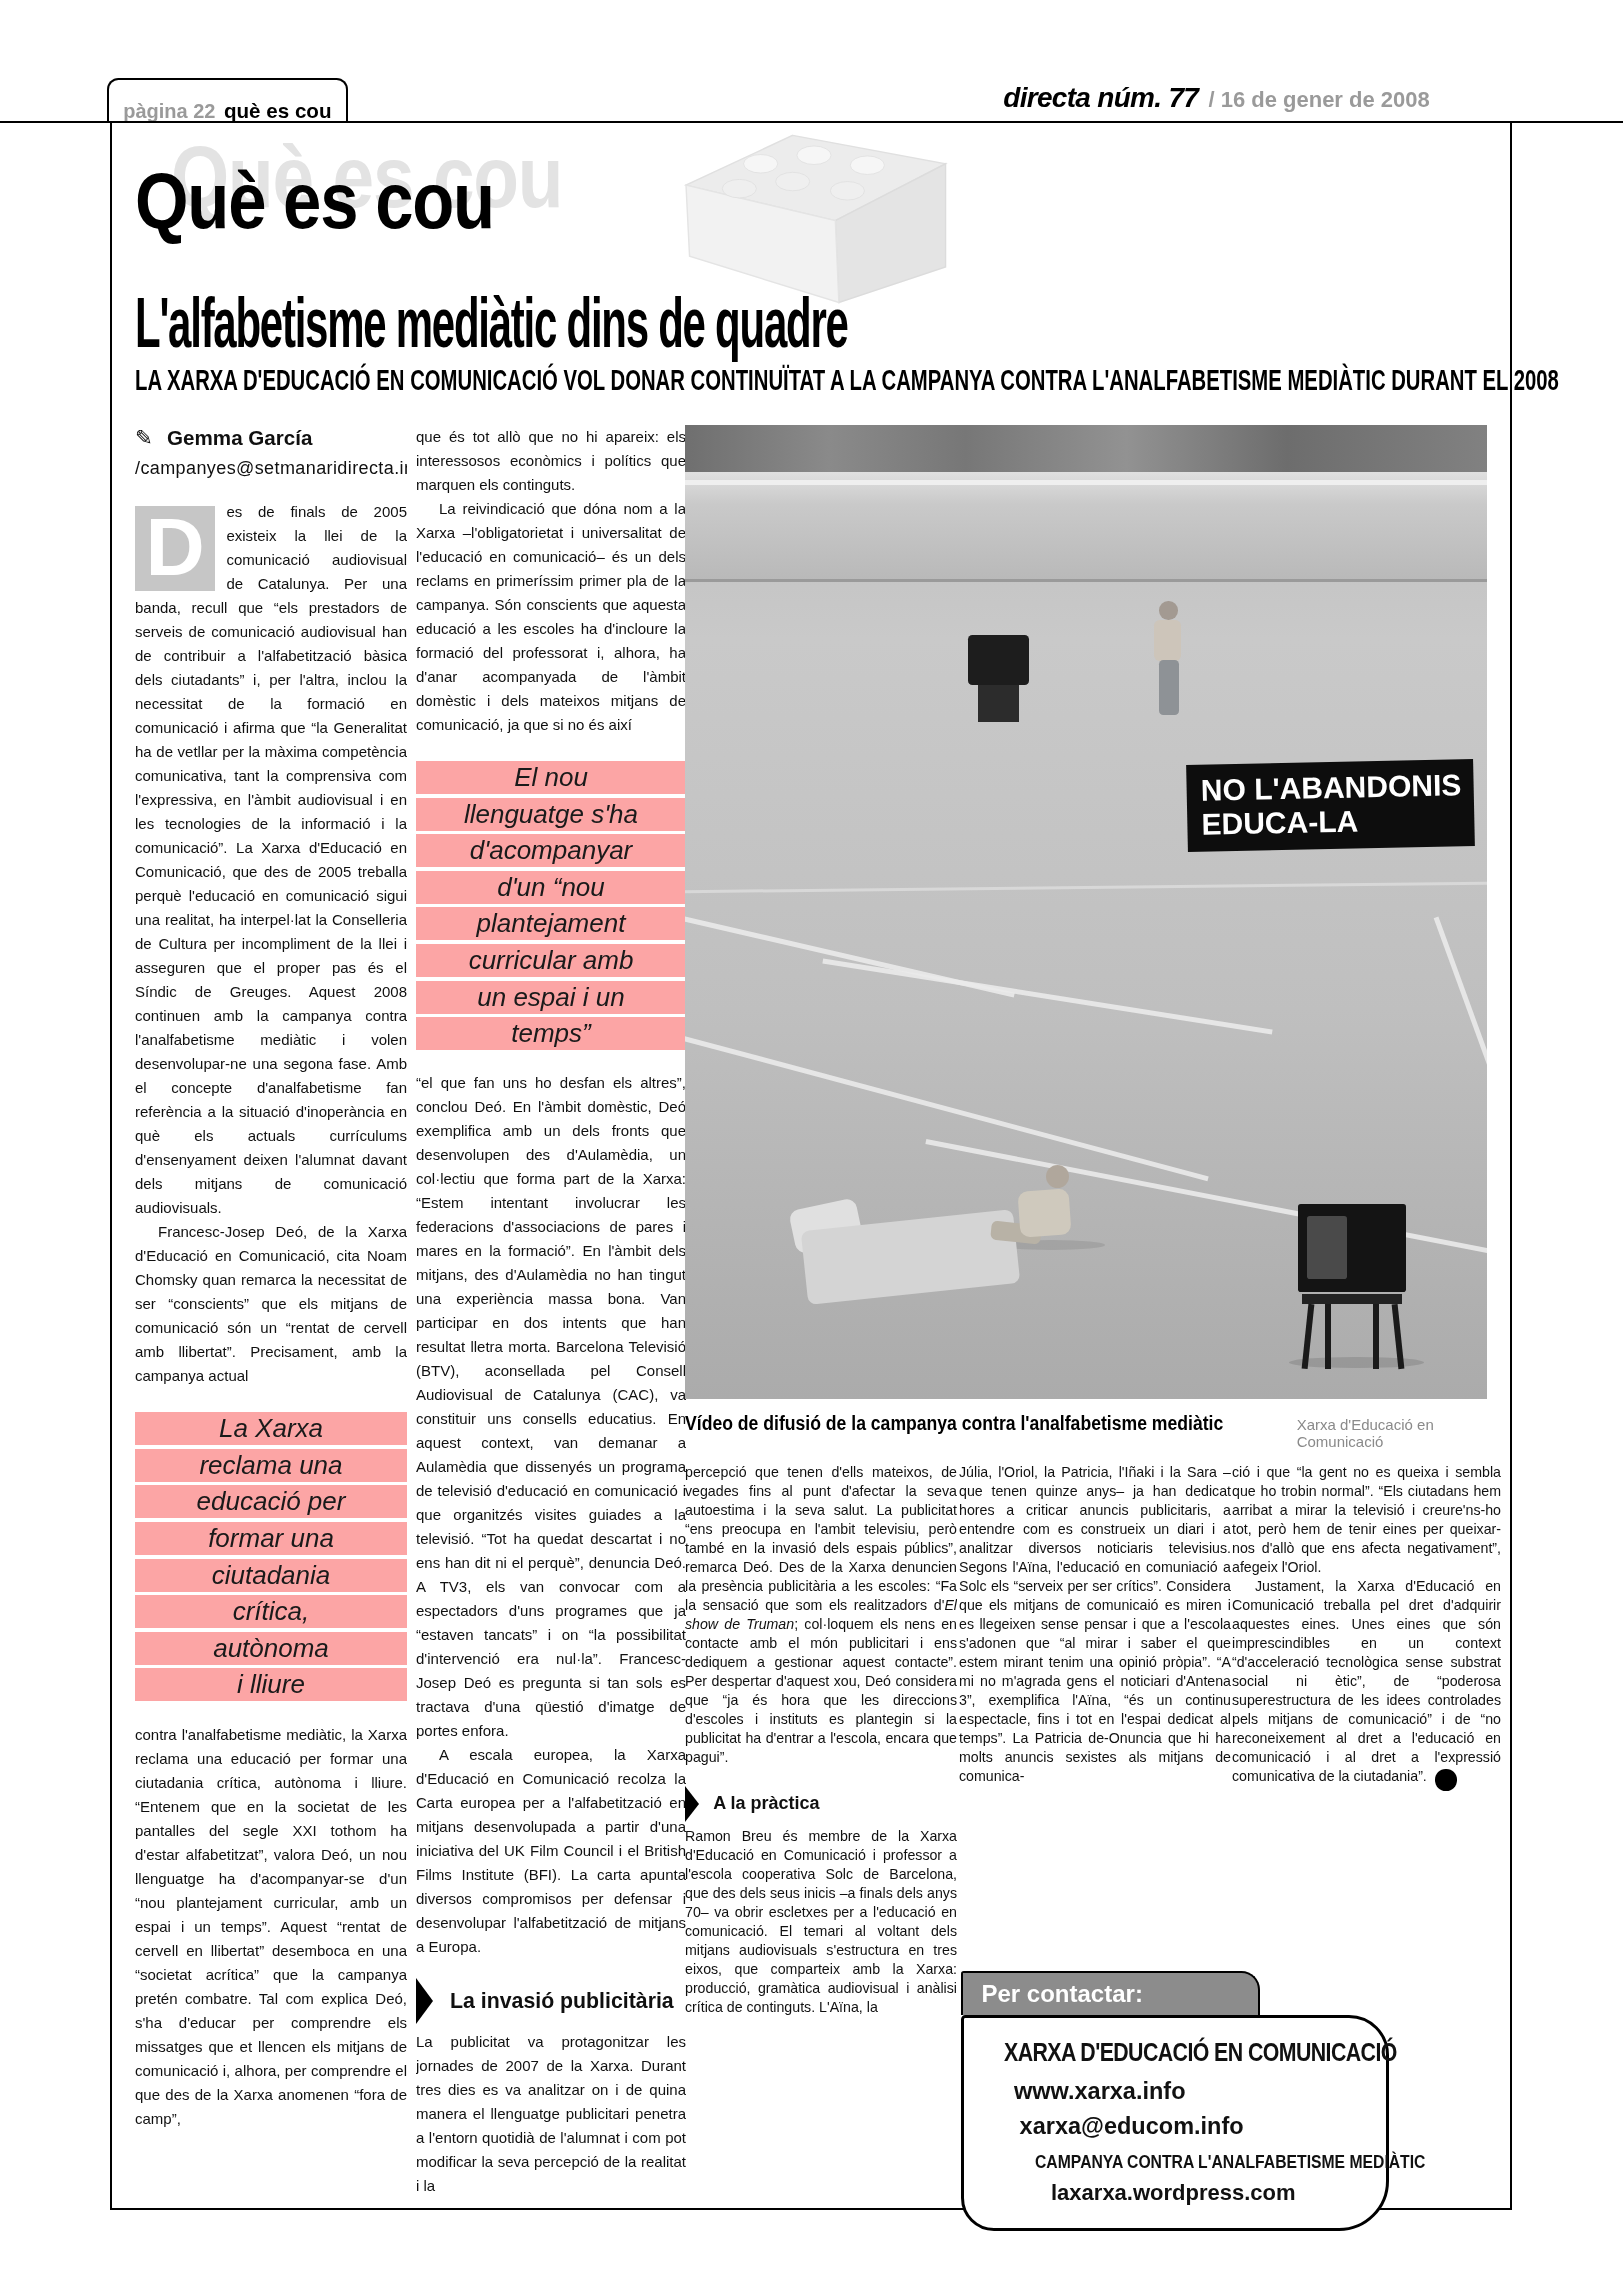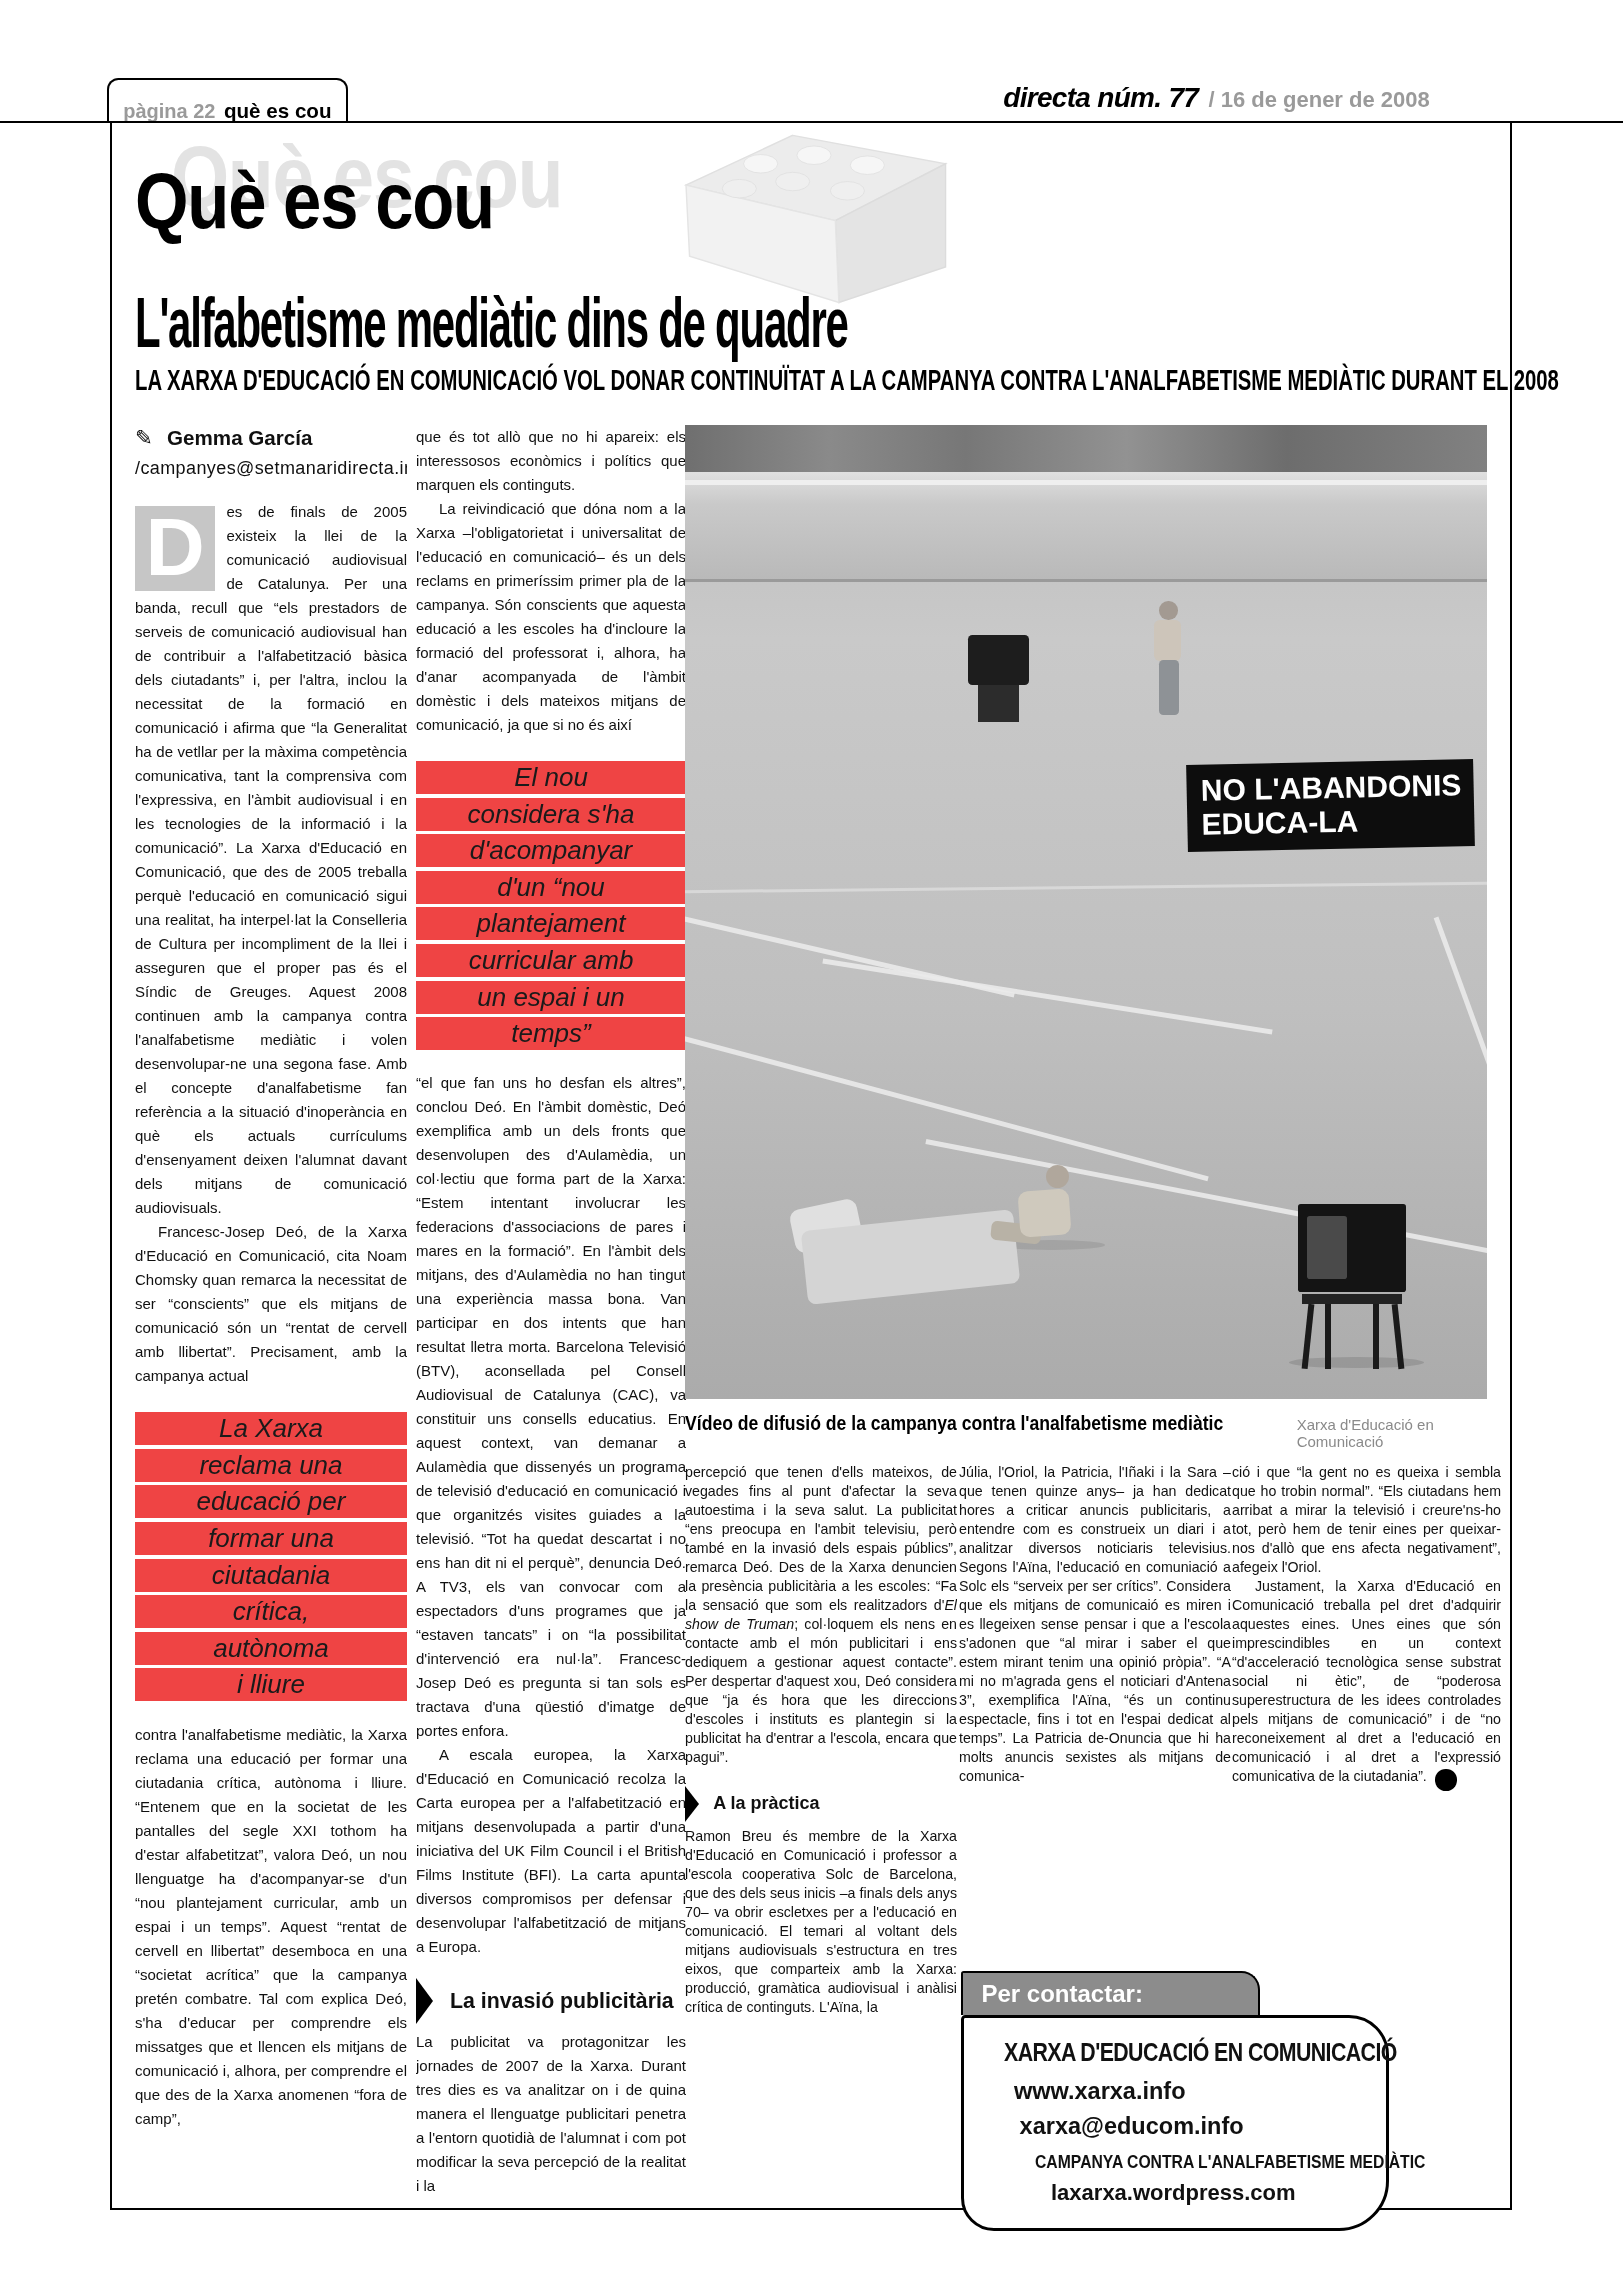--- a/index.html
+++ b/index.html
@@ -47,21 +47,21 @@
   #byline .bl-name{font-weight:800;font-size:20.6px;}
   #byline .bl-ico{font-size:21.3px;margin-right:10px;display:inline-block;transform:rotate(0deg);}
   #byline .bl-mail{font-size:18px;margin-top:4.3px;letter-spacing:0.4px;}
 
   
   .dropcap{float:left;width:80px;height:85px;background:#c6c6c6;color:#fff;font-size:82px;
            font-weight:700;text-align:center;line-height:82px;margin:5.7px 11.4px 2.8px 0;}
 
   
   .pullquote{margin:24px 0 21.3px;}
-  .pq-line{display:block;background:#ef4444;text-align:center;font-style:italic;
+  .pq-line{display:block;background:#fca5a5;text-align:center;font-style:italic;
            font-size:26px;line-height:33px;color:#1a1a1a;margin:3.6px 0;font-weight:500;}
 
   
   .subhd{display:flex;align-items:center;margin:18.5px 0 5.7px;text-align:center;}
   .tri{width:0;height:0;border-left:17px solid #000;border-top:23px solid transparent;
        border-bottom:23px solid transparent;margin-right:17px;flex:none;}
   #col2 .subhd .shlab{font-weight:800;font-size:21.3px;}
   #col3 .subhd .shlab{font-weight:800;font-size:18px;}
   #col3 .subhd .tri{border-left-width:14.2px;border-top-width:18.5px;border-bottom-width:18.5px;margin-right:14.2px;}
 
@@ -186,21 +186,21 @@
       <span class="pq-line">i lliure</span>
     </div>
     <p>contra l'analfabetisme mediàtic, la Xarxa reclama una educació per formar una ciutadania crítica, autònoma i lliure. “Entenem que en la societat de les pantalles del segle XXI tothom ha d'estar alfabetitzat”, valora Deó, un nou llenguatge ha d'acompanyar-se d'un “nou plantejament curricular, amb un espai i un temps”. Aquest “rentat de cervell en llibertat” desemboca en una “societat acrítica” que la campanya pretén combatre. Tal com explica Deó, s'ha d'educar per comprendre els missatges que et llencen els mitjans de comunicació i, alhora, per comprendre el que des de la Xarxa anomenen “fora de camp”,</p>
   </div>
 
   <div class="col" id="col2">
     <p>que és tot allò que no hi apareix: els interessosos econòmics i polítics que marquen els continguts.</p>
     <p class="indent">La reivindicació que dóna nom a la Xarxa –l'obligatorietat i universalitat de l'educació en comunicació– és un dels reclams en primeríssim primer pla de la campanya. Són conscients que aquesta educació a les escoles ha d'incloure la formació del professorat i, alhora, ha d'anar acompanyada de l'àmbit domèstic i dels mateixos mitjans de comunicació, ja que si no és així</p>
     <div class="pullquote">
       <span class="pq-line">El nou</span>
-      <span class="pq-line">considera s'ha</span>
+      <span class="pq-line">llenguatge s'ha</span>
       <span class="pq-line">d'acompanyar</span>
       <span class="pq-line">d'un “nou</span>
       <span class="pq-line">plantejament</span>
       <span class="pq-line">curricular amb</span>
       <span class="pq-line">un espai i un</span>
       <span class="pq-line">temps”</span>
     </div>
     <p>“el que fan uns ho desfan els altres”, conclou Deó. En l'àmbit domèstic, Deó exemplifica amb un dels fronts que desenvolupen des d'Aulamèdia, un col·lectiu que forma part de la Xarxa: “Estem intentant involucrar les federacions d'associacions de pares i mares en la formació”. En l'àmbit dels mitjans, des d'Aulamèdia no han tingut una experiència massa bona. Van participar en dos intents que han resultat lletra morta. Barcelona Televisió (BTV), aconsellada pel Consell Audiovisual de Catalunya (CAC), va constituir uns consells educatius. En aquest context, van demanar a Aulamèdia que dissenyés un programa de televisió d'educació en comunicació i que organitzés visites guiades a la televisió. “Tot ha quedat descartat i no ens han dit ni el perquè”, denuncia Deó. A TV3, els van convocar com a espectadors d'uns programes que ja “estaven tancats” i on “la possibilitat d'intervenció era nul·la”. Francesc-Josep Deó es pregunta si tan sols es tractava d'una qüestió d'imatge de portes enfora.</p>
     <p class="indent">A escala europea, la Xarxa d'Educació en Comunicació recolza la Carta europea per a l'alfabetització en mitjans desenvolupada a partir d'una iniciativa del UK Film Council i el British Films Institute (BFI). La carta apunta diversos compromisos per defensar i desenvolupar l'alfabetització de mitjans a Europa.</p>
     <div class="subhd">

